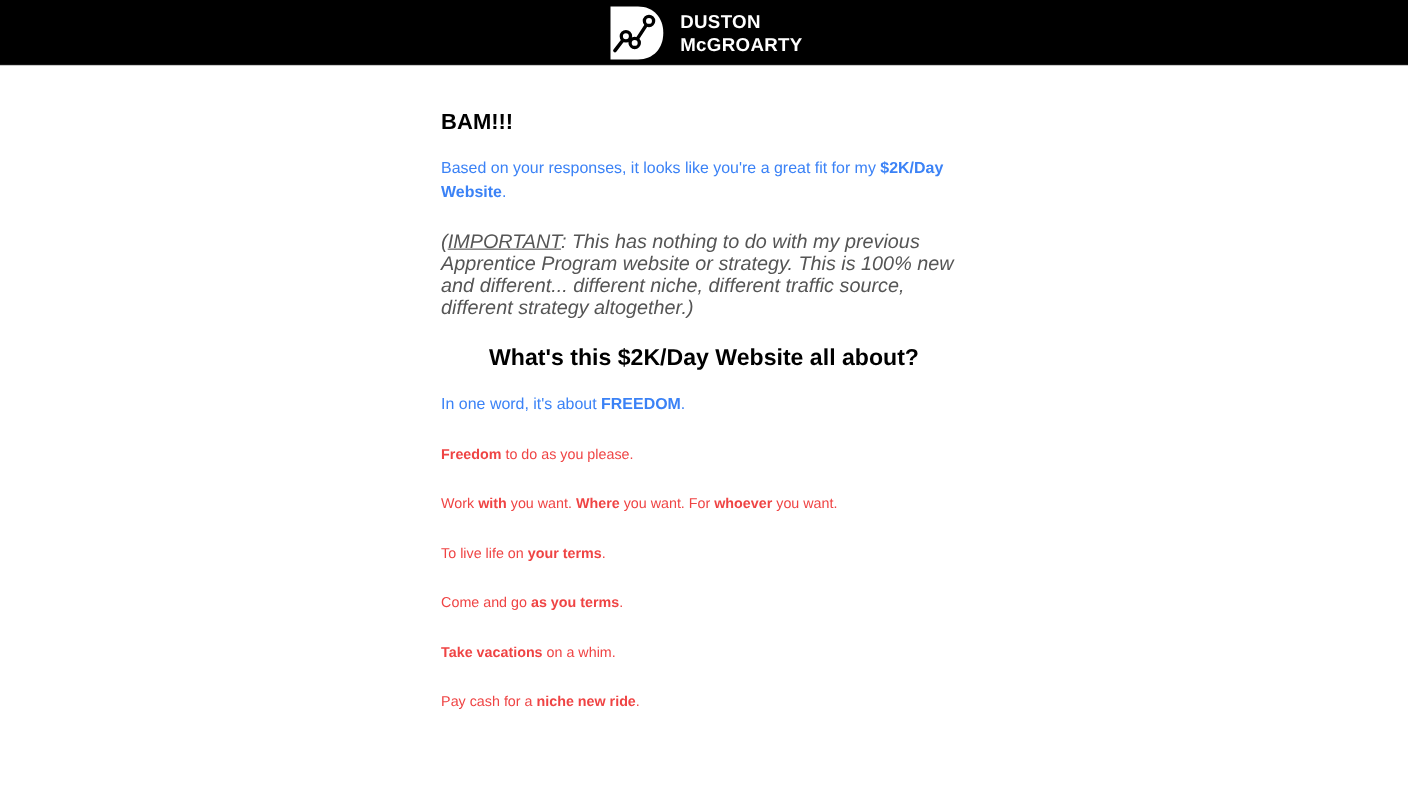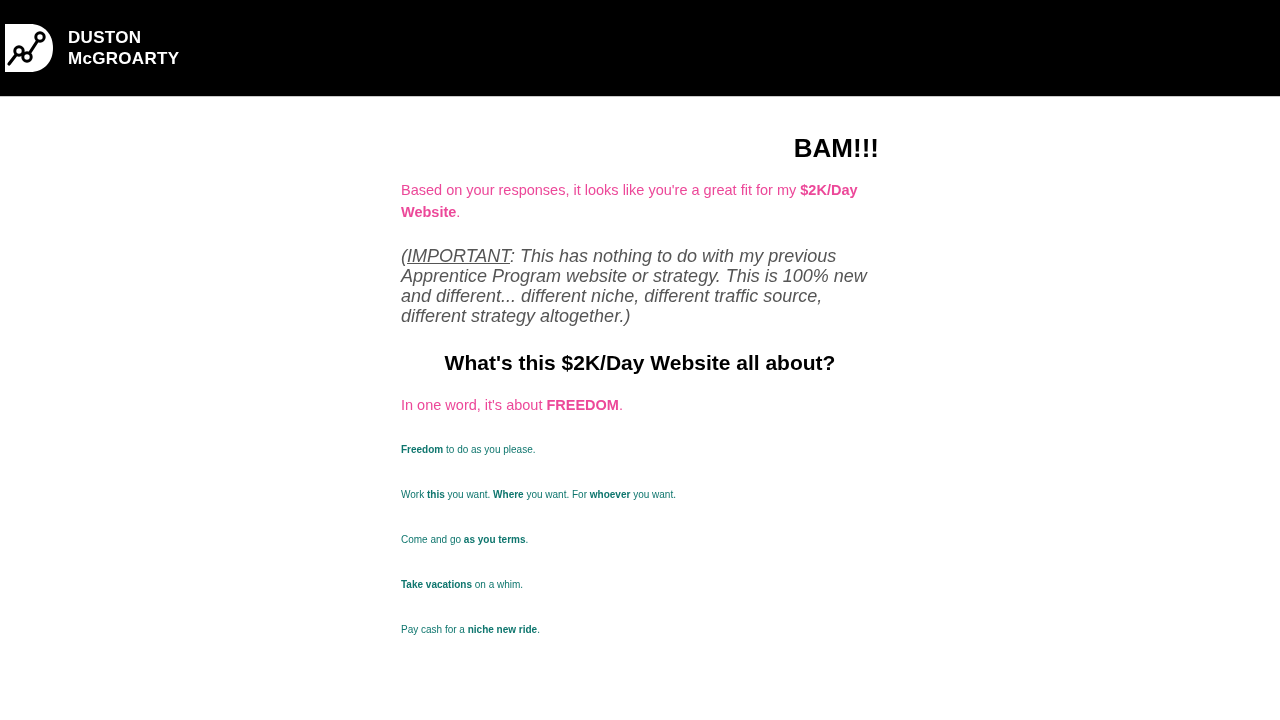--- a/index.html
+++ b/index.html
@@ -9,26 +9,26 @@
     width: 1280px;
     height: 720px;
     background: #ffffff;
     font-family: "Liberation Sans", sans-serif;
     overflow: hidden;
   }
 
   
   .site-header {
     width: 100%;
-    height: 97px;
+    height: 60px;
     background: #000000;
     border-bottom: 1px solid #c9c9c9;
     display: flex;
     align-items: center;
-    justify-content: flex-start;
+    justify-content: center;
   }
   .brand {
     display: flex;
     align-items: center;
     gap: 12px;
   }
   .brand-logo {
     width: 56px;
     height: 56px;
     display: block;
@@ -48,57 +48,57 @@
     width: 100%;
     padding-top: 22px;
     display: flex;
     justify-content: center;
   }
   .content-column {
     width: 478px;
   }
 
   h1.headline {
-    font-size: 26px;
+    font-size: 20px;
     line-height: 30px;
     font-weight: bold;
     color: #000000;
-    text-align: right;
+    text-align: left;
     margin: 14px 0 16px 0;
   }
   h2.section-heading {
     font-size: 21px;
     line-height: 30px;
     font-weight: bold;
     color: #000000;
     text-align: center;
     margin: 22px 0 16px 0;
   }
 
   p.body-text {
     font-size: 14.5px;
     line-height: 22px;
-    color: #ec4899;
+    color: #3b82f6;
     margin: 0 0 23px 0;
   }
   p.body-text b { font-weight: bold; }
 
   p.disclaimer {
     font-size: 18px;
     line-height: 20px;
     color: #555555;
     font-style: italic;
     margin: 0 0 12px 0;
   }
   p.disclaimer .underline { text-decoration: underline; }
 
   .benefit-line {
-    font-size: 10px;
+    font-size: 13px;
     line-height: 22px;
-    color: #0f766e;
+    color: #ef4444;
     margin: 0 0 23px 0;
   }
   .benefit-line b { font-weight: bold; }
 </style>
 </head>
 <body>
 
 <header class="site-header">
   <div class="brand">
     <svg class="brand-logo" viewBox="0 0 56 56" aria-hidden="true">
@@ -132,21 +132,24 @@
 
     <p class="body-text">
       <span>In one word, it's about </span><b>FREEDOM</b><span>.</span>
     </p>
 
     <div>
       <p class="benefit-line">
         <span></span><b>Freedom</b><span> to do as you please.</span>
       </p>
       <p class="benefit-line">
-        <span>Work </span><b>this</b><span> you want. </span><b>Where</b><span> you want. For </span><b>whoever</b><span> you want.</span>
+        <span>Work </span><b>with</b><span> you want. </span><b>Where</b><span> you want. For </span><b>whoever</b><span> you want.</span>
+      </p>
+      <p class="benefit-line">
+        <span>To live life on </span><b>your terms</b><span>.</span>
       </p>
       <p class="benefit-line">
         <span>Come and go </span><b>as you terms</b><span>.</span>
       </p>
       <p class="benefit-line">
         <span></span><b>Take vacations</b><span> on a whim.</span>
       </p>
       <p class="benefit-line">
         <span>Pay cash for a </span><b>niche new ride</b><span>.</span>
       </p>

